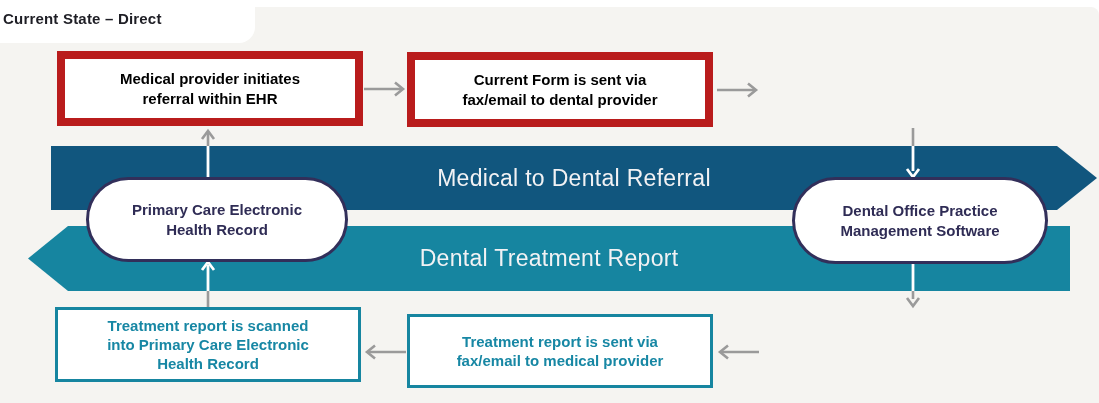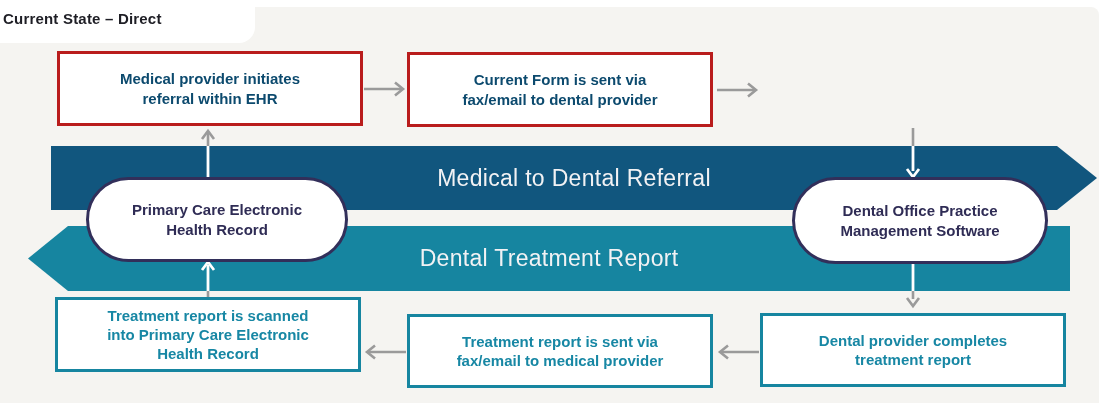--- a/index.html
+++ b/index.html
@@ -20,21 +20,21 @@
   .page-title {
     position:absolute; left:3px; top:10px; z-index:2;
     font-size:15px; font-weight:bold; color:#1e1e25; letter-spacing:0.2px;
   }
   .box {
     position:absolute; box-sizing:border-box; background:#ffffff;
     display:flex; align-items:center; justify-content:center; text-align:center;
     font-weight:bold; font-size:15px; line-height:1.28; white-space:pre-line;
     z-index:4;
   }
-  .box.blue { border:3px solid #b91c1c; color:#0c4a6e; }
+  .box.blue { border:8px solid #b91c1c; color:#000000; }
   .box.teal { border:3px solid #1685a0; color:#1787a4; }
   .band {
     position:absolute; display:flex; align-items:center; justify-content:center;
     color:#f2f2f4; font-size:23px; font-weight:normal; letter-spacing:0.3px;
     z-index:2;
   }
   .band.referral {
     left:51px; top:146px; width:1046px; height:64px; background:#11567e;
     clip-path:polygon(0 0, calc(100% - 40px) 0, 100% 50%, calc(100% - 40px) 100%, 0 100%);
     text-align:right;
@@ -72,32 +72,28 @@
 
   <div class="box blue" style="left:57px;  top:51px; width:306px; height:75px;">
     <span>Medical provider initiates
 referral within EHR</span>
   </div>
   <div class="box blue" style="left:407px; top:52px; width:306px; height:75px;">
     <span>Current Form is sent via
 fax/email to dental provider</span>
   </div>
 
-  <div class="box teal" style="left:55px;  top:297px; width:306px; height:75px;align-items:center;">
+  <div class="box teal" style="left:55px;  top:307px; width:306px; height:75px;align-items:center;">
     <span>Treatment report is scanned
 into Primary Care Electronic
 Health Record</span>
   </div>
   <div class="box teal" style="left:407px; top:314px; width:306px; height:74px;">
     <span>Treatment report is sent via
 fax/email to medical provider</span>
-  </div>
-  <div class="box teal" style="left:760px; top:313px; width:306px; height:74px;">
-    <span>Dental provider completes
-treatment report</span>
   </div>
 
   <div class="pill left">
     <span>Primary Care Electronic
 Health Record</span>
   </div>
   <div class="pill right">
     <span>Dental Office Practice
 Management Software</span>
   </div>

